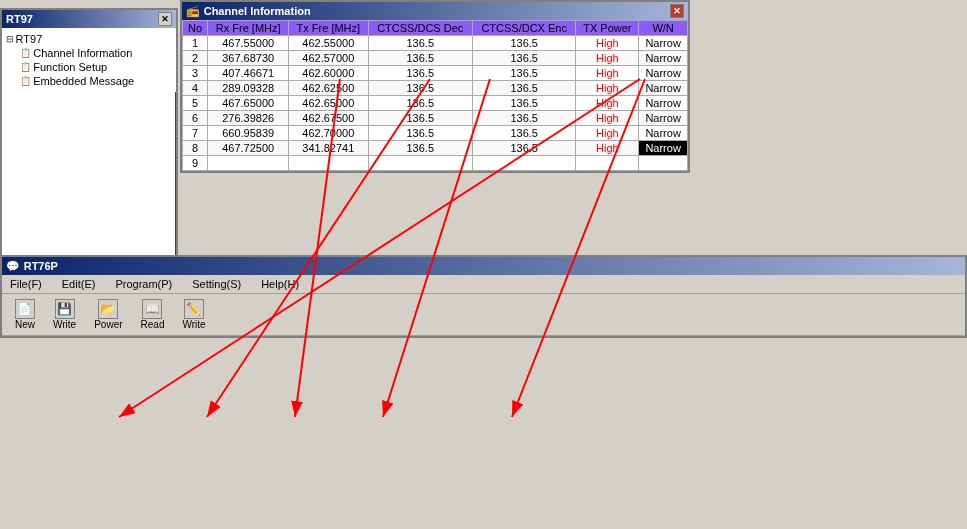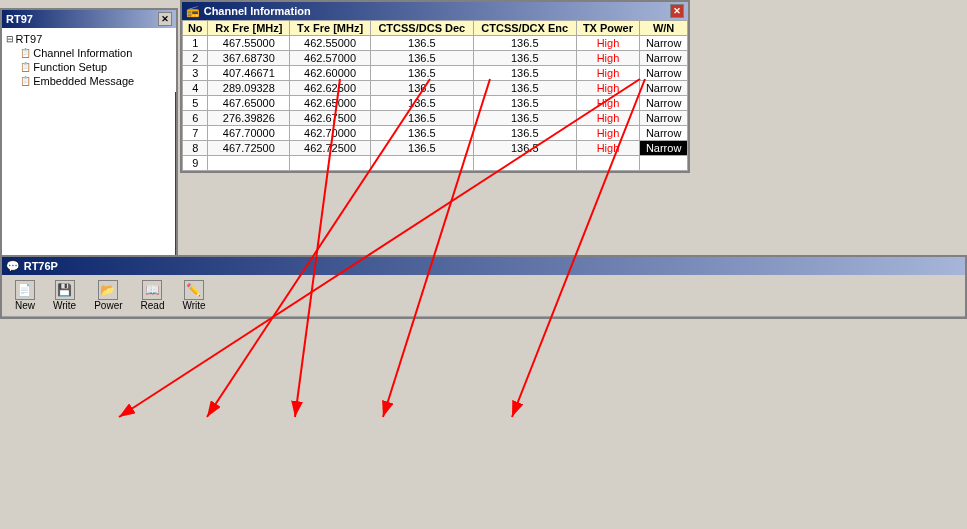--- a/index.html
+++ b/index.html
@@ -59,22 +59,22 @@
       background: white;
       font-size: 11px;
     }
     .channel-info-table th, .channel-info-table td {
       border: 1px solid #aaa;
       padding: 1px 4px;
       text-align: center;
       white-space: nowrap;
     }
     .channel-info-table th {
-      background: #fef9c3;
-      font-weight: bold;
+      background: #8b5cf6;
+      font-weight: normal;
     }
     .channel-info-table tr:nth-child(even) td { background: #f8f8f8; }
     .narrow-highlight {
       background: #000 !important;
       color: white;
     }
 
     
     .tree-panel {
       position: absolute;
@@ -271,31 +271,31 @@
           <td>6</td>
           <td>276.39826</td>
           <td>462.67500</td>
           <td>136.5</td>
           <td>136.5</td>
           <td style="color: red;">High</td>
           <td>Narrow</td>
         </tr>
         <tr>
           <td>7</td>
-          <td>467.70000</td>
+          <td>660.95839</td>
           <td>462.70000</td>
           <td>136.5</td>
           <td>136.5</td>
           <td style="color: red;">High</td>
           <td>Narrow</td>
         </tr>
         <tr>
           <td>8</td>
           <td>467.72500</td>
-          <td>462.72500</td>
+          <td>341.82741</td>
           <td>136.5</td>
           <td>136.5</td>
           <td style="color: red;">High</td>
           <td class="narrow-highlight">Narrow</td>
         </tr>
         <tr>
           <td>9</td>
           <td></td>
           <td></td>
           <td></td>
@@ -304,20 +304,27 @@
           <td></td>
         </tr>
       </tbody>
   </table>
 </div>
 
 <div class="win-main">
   <div class="main-title">
     <span>💬</span>
     <span>RT76P</span>
+  </div>
+  <div class="menubar">
+    <span class="menu-item">File(F)</span>
+    <span class="menu-item">Edit(E)</span>
+    <span class="menu-item">Program(P)</span>
+    <span class="menu-item">Setting(S)</span>
+    <span class="menu-item">Help(H)</span>
   </div>
   <div class="toolbar">
     <div class="toolbar-btn">
       <div class="tb-icon">📄</div>
       <span>New</span>
     </div>
     <div class="toolbar-btn">
       <div class="tb-icon">💾</div>
       <span>Write</span>
     </div>

